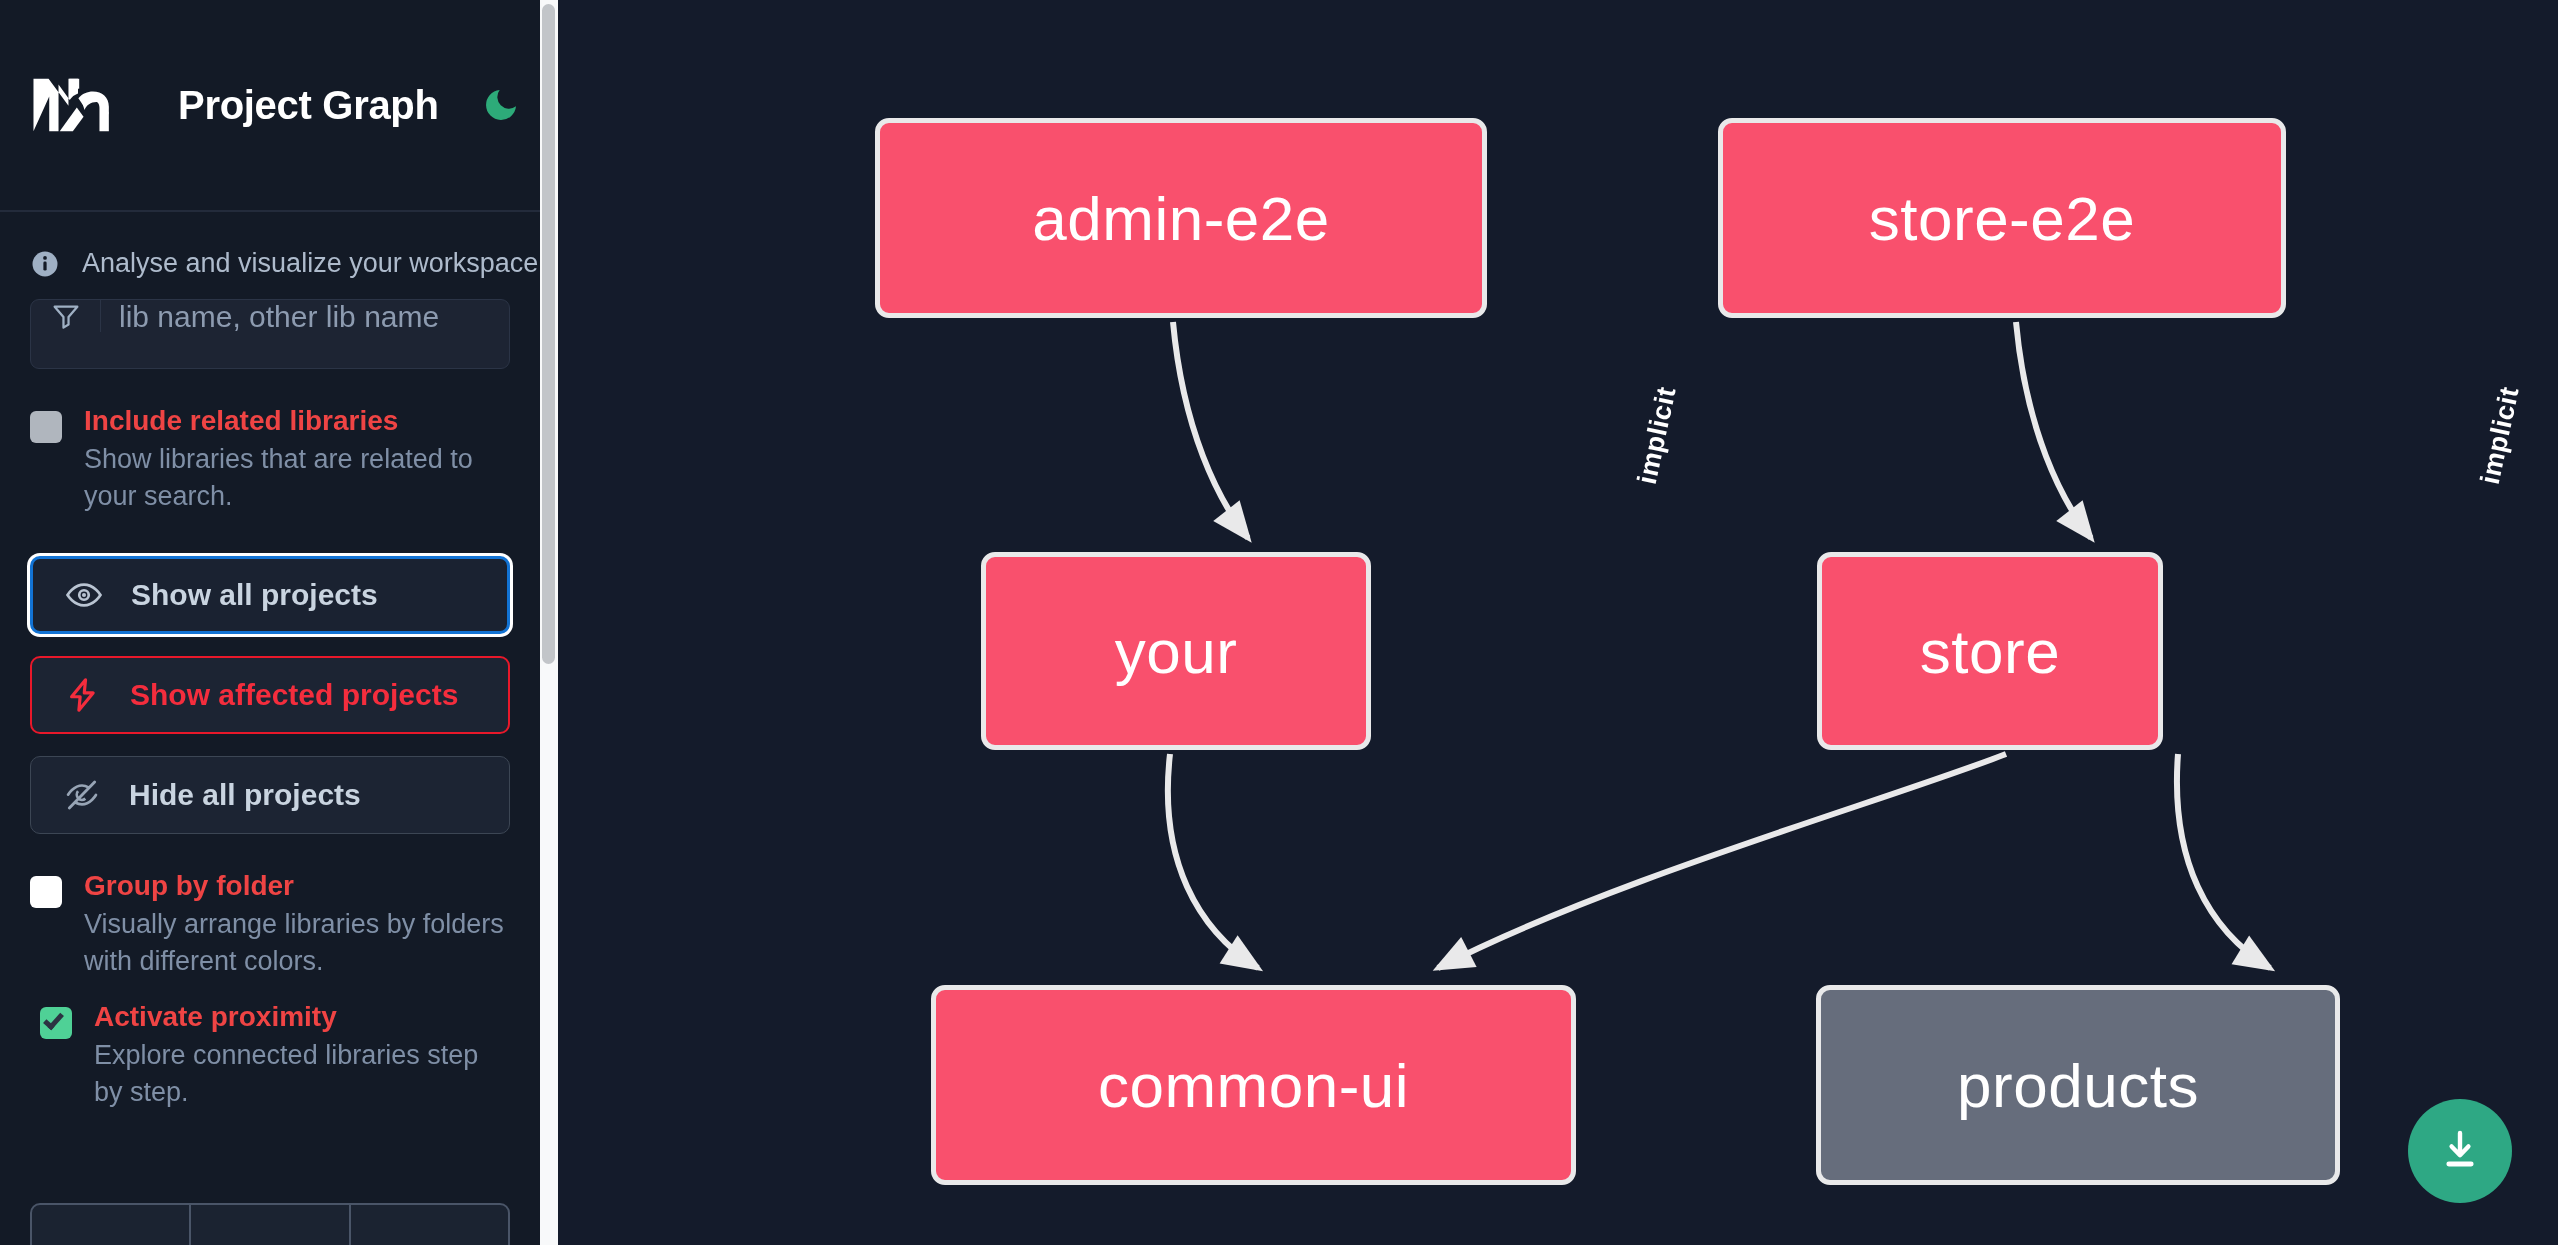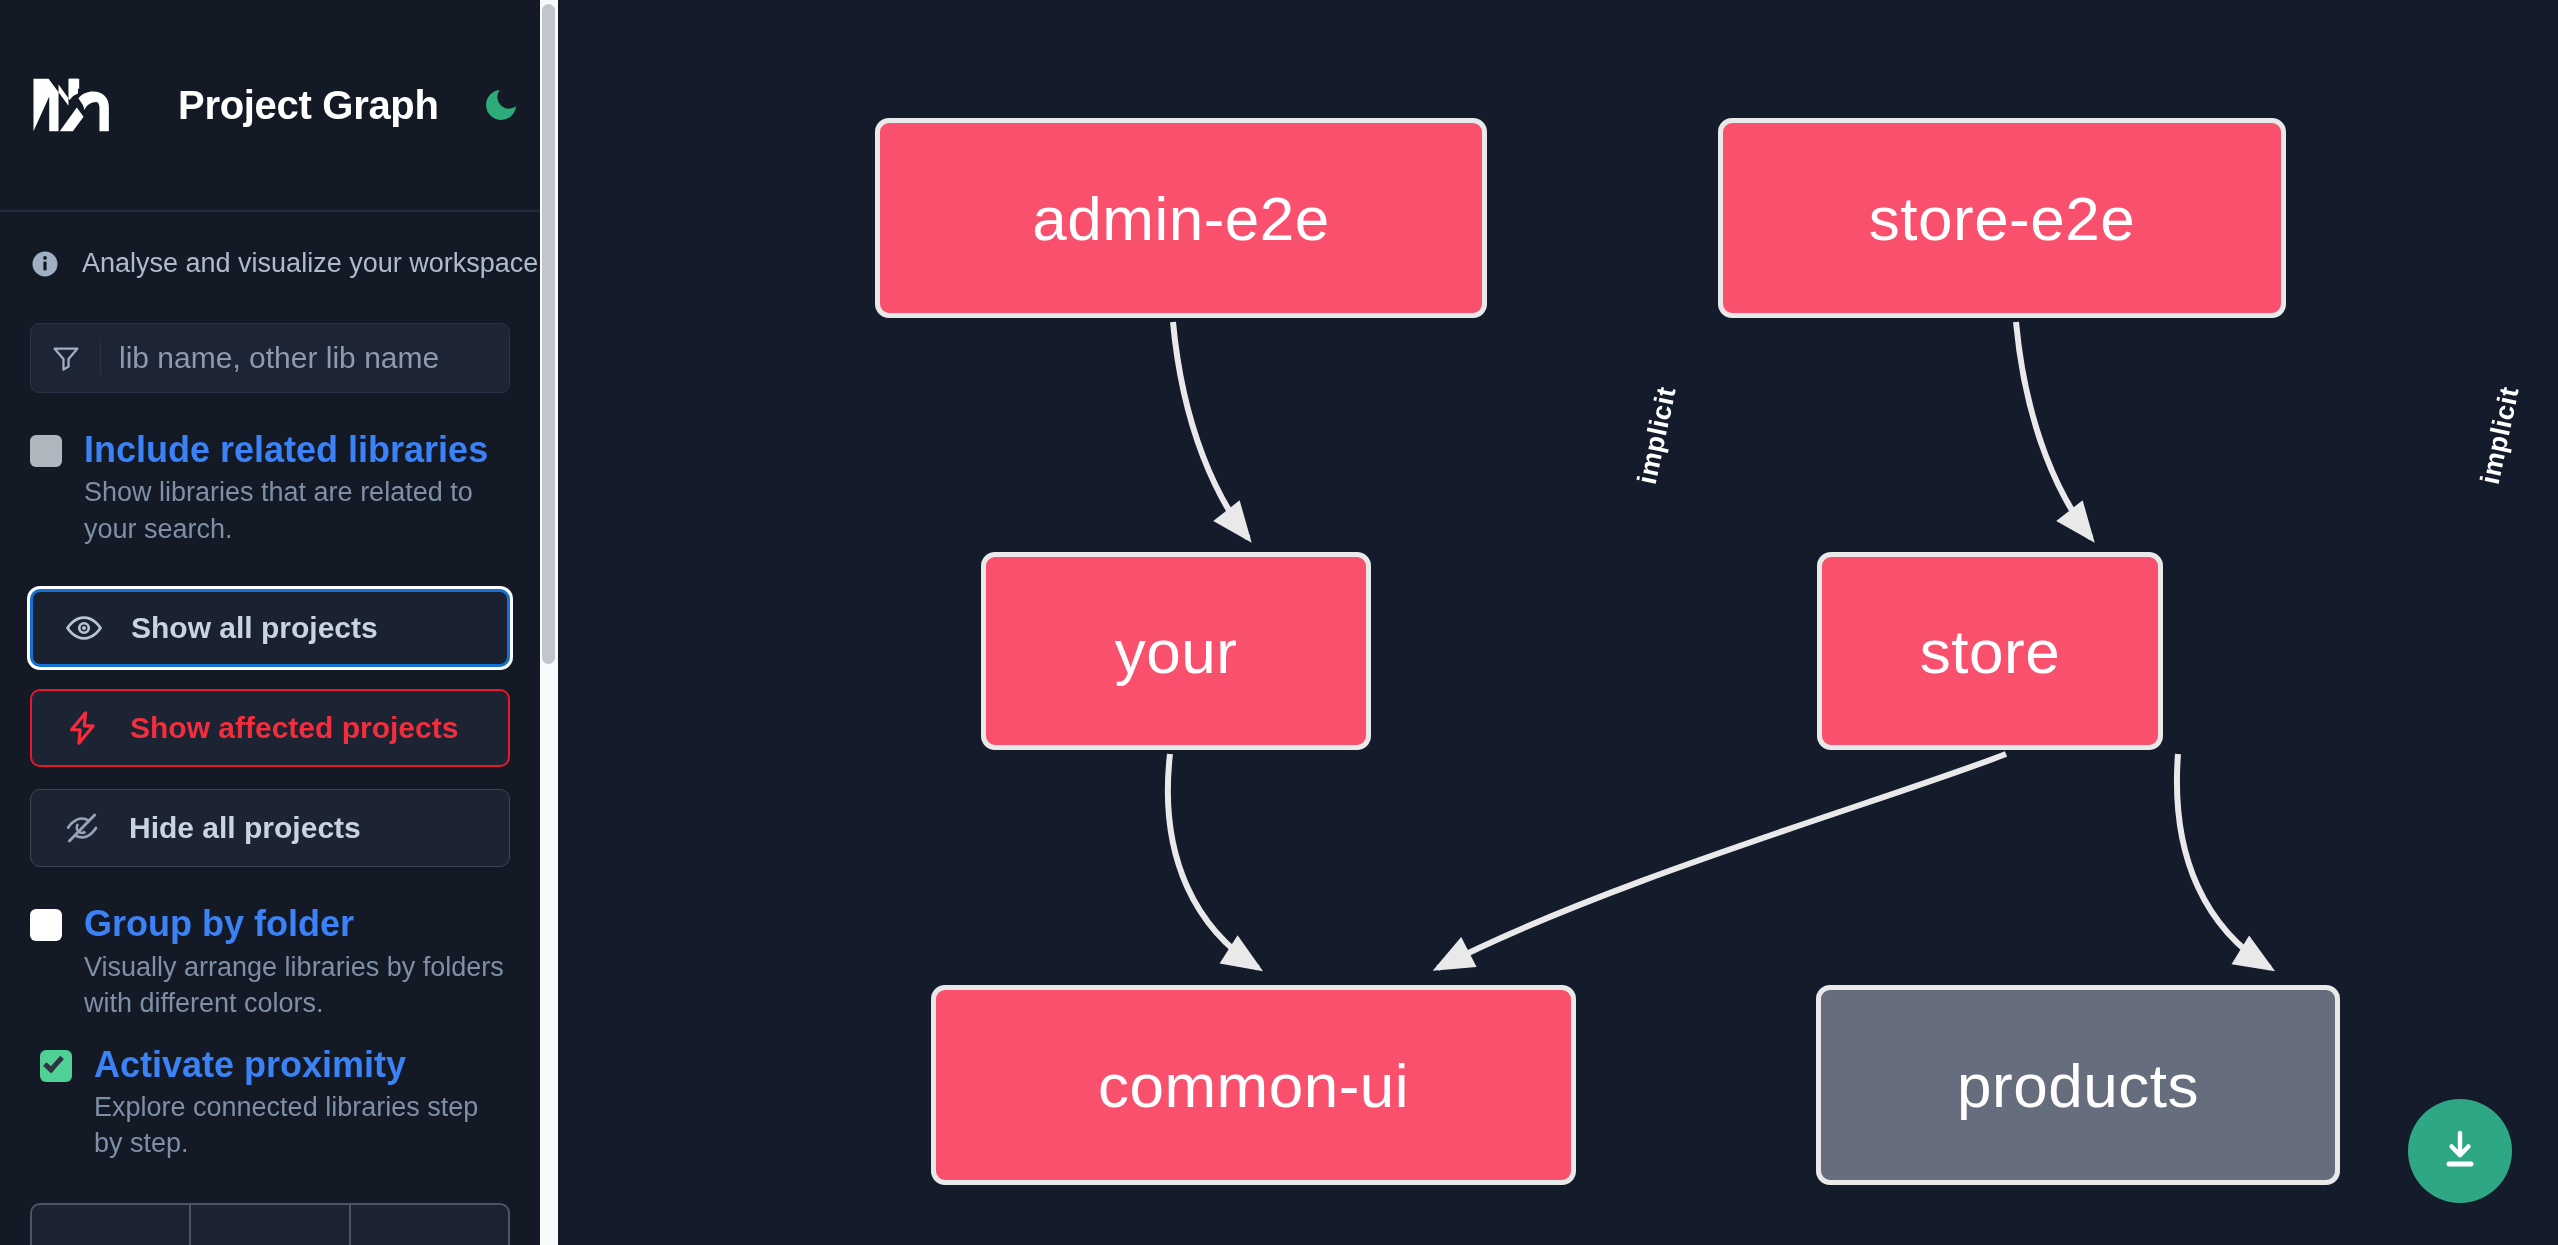--- a/index.html
+++ b/index.html
@@ -68,24 +68,24 @@
     margin-right: 22px;
   }
   .analyse-text {
     font-size: 27px;
     color: #aebbcc;
     white-space: nowrap;
   }
 
   
   .search-wrap {
-    margin: 44px 30px 0 30px;
+    margin: 20px 30px 0 30px;
     height: 70px;
     display: flex;
-    align-items: center;
+    align-items: flex-start;
     background: #1d2433;
     border: 1px solid #2b3446;
     border-radius: 9px;
     overflow: hidden;
   }
   .search-iconbox {
     width: 70px;
     display: flex; align-items: center; justify-content: center;
     border-right: 1px solid #2b3446;
     flex: 0 0 70px;
@@ -124,23 +124,23 @@
   .cbox.green .tick {
     position: absolute;
     left: 8px; top: 3px;
     width: 11px; height: 19px;
     border: solid #2c3342;
     border-width: 0 5px 5px 0;
     transform: rotate(42deg);
   }
   .cb-texts { flex: 1 1 auto; min-width: 0; }
   .cb-title {
-    font-size: 36px;
+    font-size: 28px;
     font-weight: 700;
-    color: #3b82f6;
+    color: #ef4444;
     line-height: 1.15;
   }
   .cb-desc {
     font-size: 27px;
     color: #7f8fa6;
     line-height: 1.35;
     margin-top: 4px;
   }
 
   

